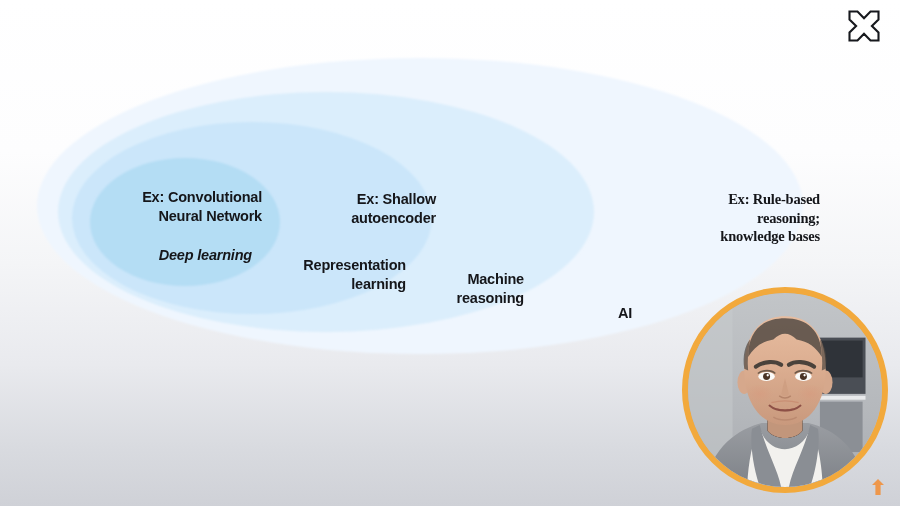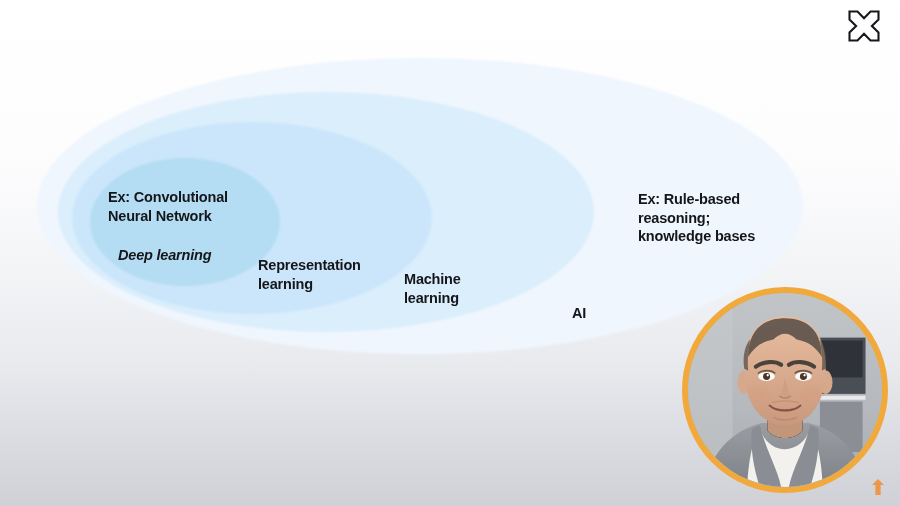--- a/index.html
+++ b/index.html
@@ -44,32 +44,32 @@
   }
 
   
   .lbl {
     position: absolute;
     color: #15161a;
     font-family: "Liberation Sans", sans-serif;
     font-weight: 700;
     letter-spacing: -0.2px;
     line-height: 1.28;
-    text-align: left;
+    text-align: right;
     white-space: pre-line;
     -webkit-font-smoothing: antialiased;
   }
   .lbl.ex { font-size: 14.5px; }
   .lbl.cat { font-size: 14.5px; }
 
   
   #ex-dl   { left: 108px; top: 188px; width: 154px; }
   #ex-rl   { left: 278px; top: 190px; width: 158px; }
   #ex-ml   { left: 446px; top: 190px; width: 178px; }
-  #ex-ai   { left: 638px; top: 190px; width: 182px; }
+  #ex-ai   { left: 638px; top: 190px; width: 182px; font-family: Liberation Serif, serif; }
 
   
   #cat-dl  { left: 118px; top: 246px; width: 134px; font-style: italic; }
   #cat-rl  { left: 258px; top: 256px; width: 148px; }
   #cat-ml  { left: 404px; top: 270px; width: 120px; }
   #cat-ai  { left: 572px; top: 304px; width: 60px; }
 
   
   #brand-logo {
     position: absolute;
@@ -133,33 +133,35 @@
       <ellipse cx="326" cy="212" rx="268" ry="120" fill="#dbeefc" filter="url(#soft)"></ellipse>
 
       <ellipse cx="252" cy="218" rx="180" ry="96" fill="#cbe6fa" filter="url(#soft)"></ellipse>
 
       <ellipse cx="185" cy="222" rx="95" ry="64" fill="#b4ddf4" filter="url(#soft)"></ellipse>
     </svg>
 
     <div class="lbl ex" id="ex-dl">Ex: Convolutional
 Neural Network</div>
 
+    <div class="lbl ex" id="ex-rl">Ex: Shallow
+autoencoder</div>
 
 
     <div class="lbl ex" id="ex-ai">Ex: Rule-based
 reasoning;
 knowledge bases</div>
 
     <div class="lbl cat" id="cat-dl">Deep learning</div>
 
     <div class="lbl cat" id="cat-rl">Representation
 learning</div>
 
     <div class="lbl cat" id="cat-ml">Machine
-learning</div>
+reasoning</div>
 
     <div class="lbl cat" id="cat-ai">AI</div>
   </div>
 
   <div id="brand-logo">
     <svg viewBox="0 0 40 40" width="40" height="40">
       <g fill="none" stroke="#16181d" stroke-width="2.1" stroke-linejoin="miter">
 
         <path d="M5.5 5.5 L13.5 5.5 L20 12.2 L26.5 5.5 L34.5 5.5 L34.5 13.5
                  L27.9 20 L34.5 26.5 L34.5 34.5 L26.5 34.5 L20 27.8 L13.5 34.5

